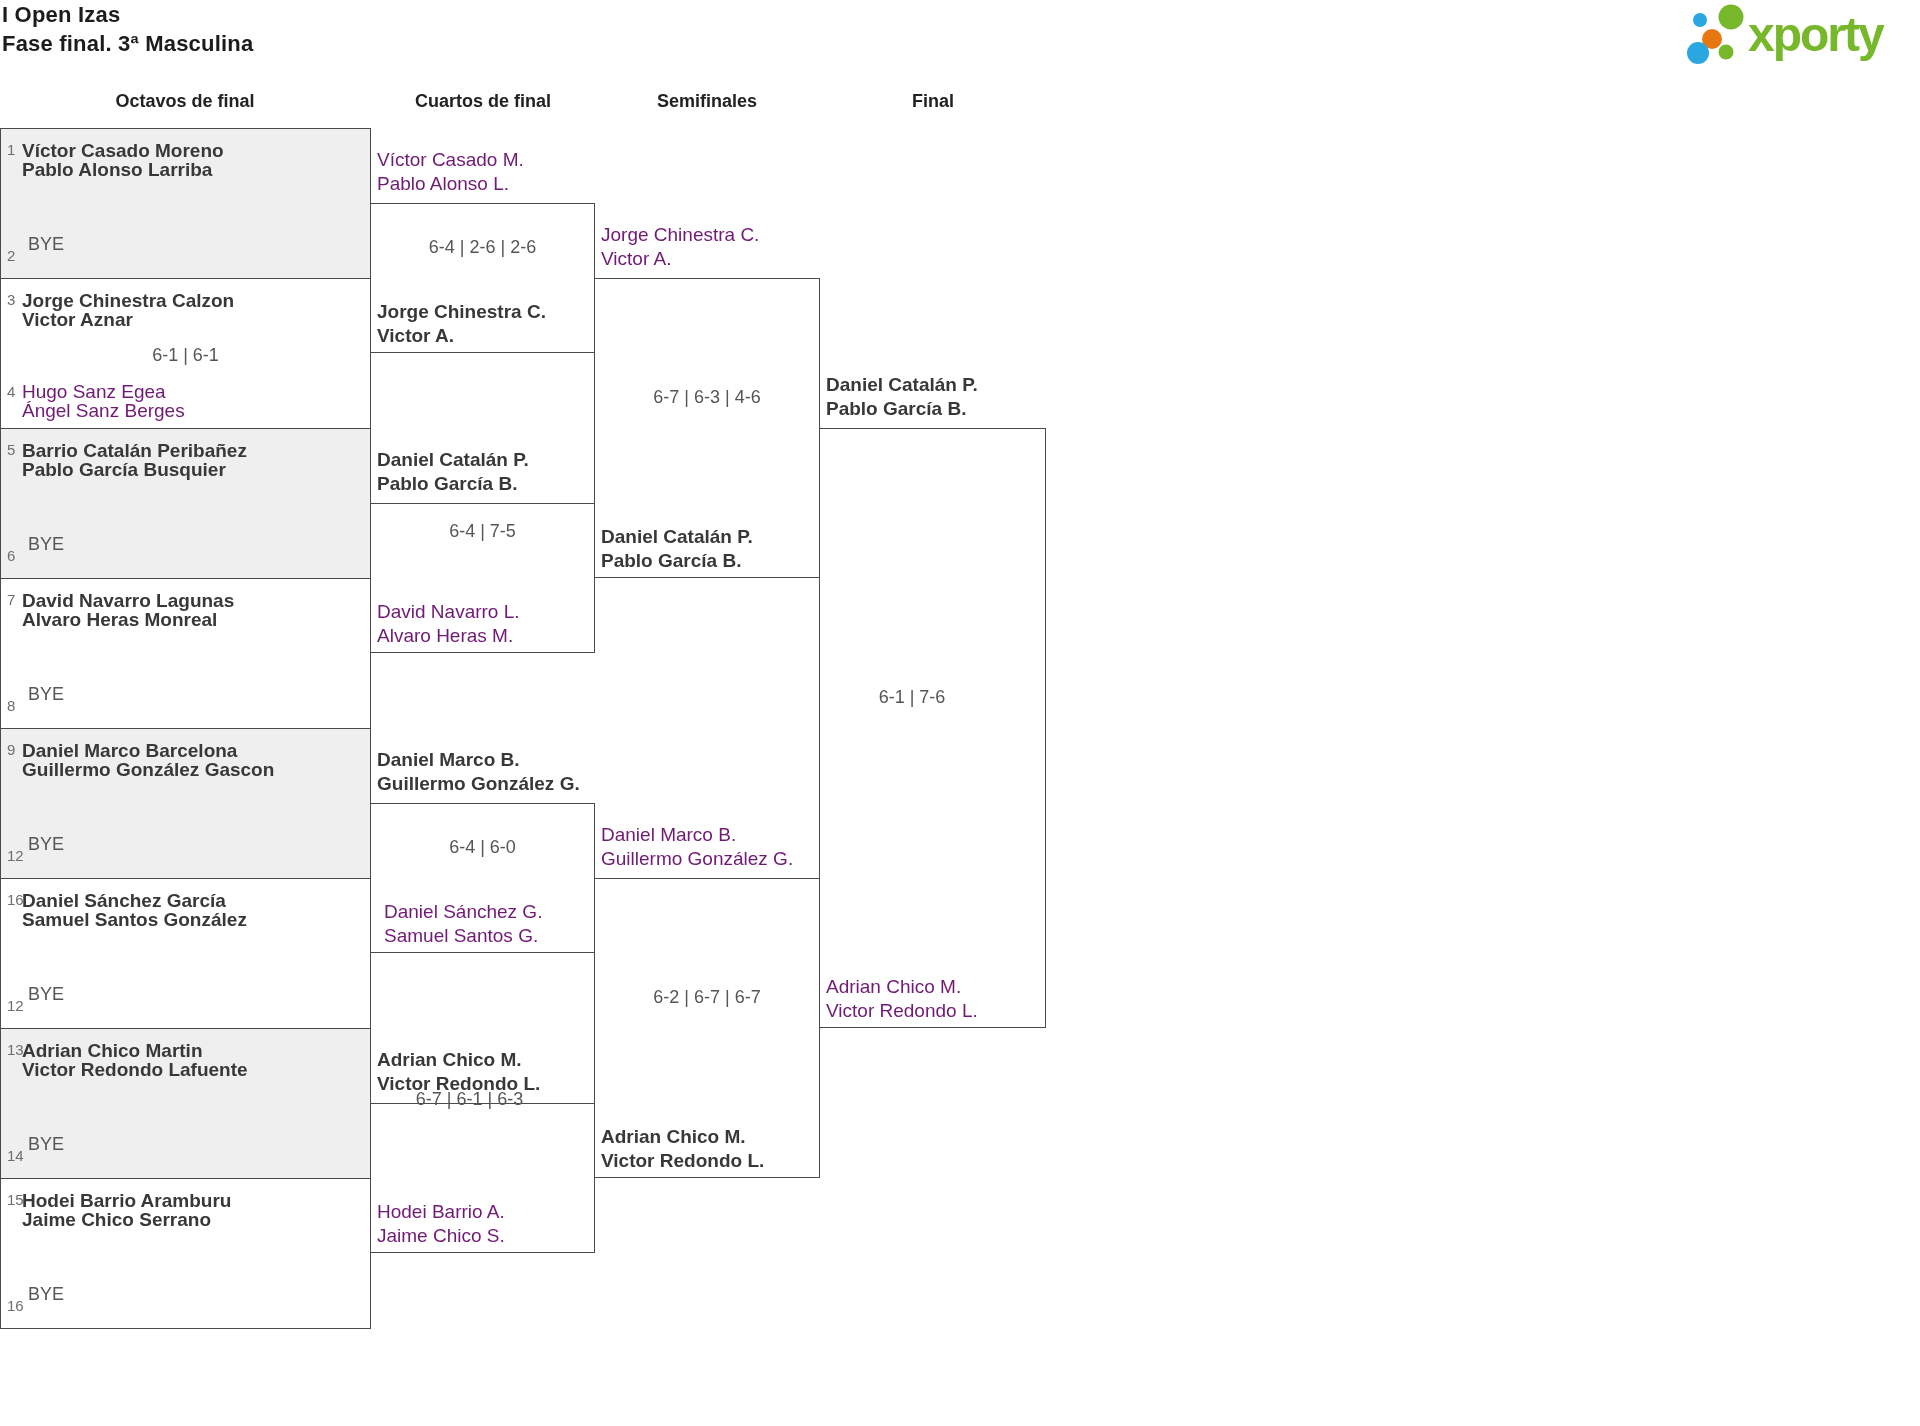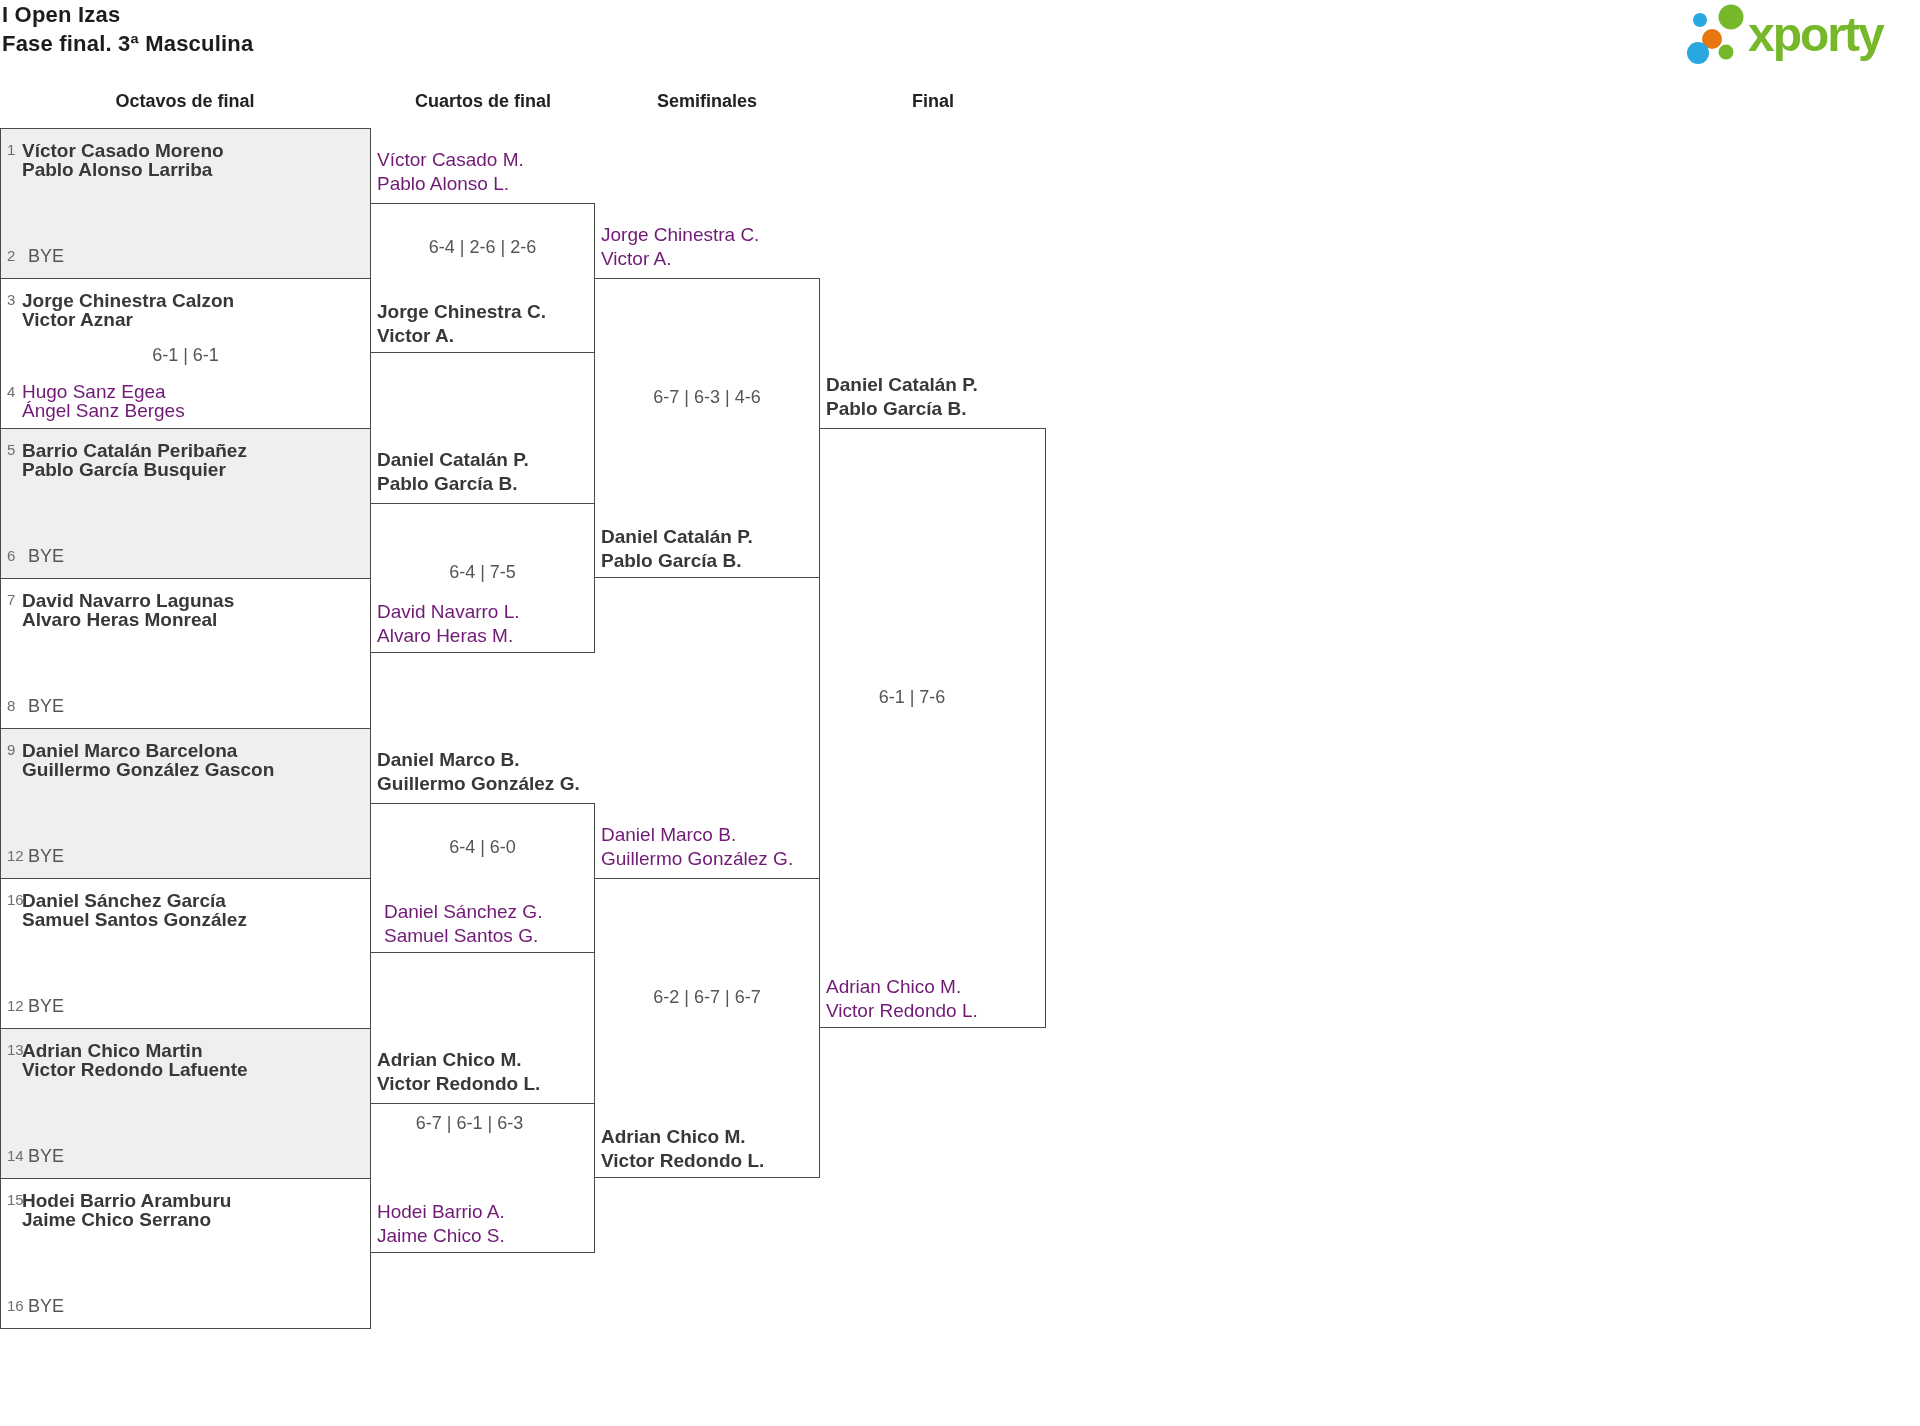--- a/index.html
+++ b/index.html
@@ -15,21 +15,21 @@
   .box{position:absolute;border:1px solid #4a4a4a;background:#fff}
   .box.shade{background:#efefef}
 
   .ln{font-size:19px;line-height:19px;white-space:nowrap}
   .won .ln{font-weight:700;color:#383838}
   .lost .ln{font-weight:400;color:#701a75}
 
   .team{position:absolute;white-space:nowrap}
   .t1{left:21px;top:12px}
   .t2n{left:21px;bottom:8px}
-  .t2b{left:27px;bottom:12px}
+  .t2b{left:27px;bottom:24px}
   .t2b .ln{font-size:18px;color:#555;font-weight:400}
 
   .seed{position:absolute;left:6px;font-size:15px;line-height:18px;color:#6e6e6e}
   .seed.s1{top:12px}
   .seed.s2b{bottom:13px}
   .seed.s2n{bottom:27px}
 
   .score{position:absolute;text-align:center;font-size:18px;line-height:22px;color:#555;white-space:nowrap}
   .m16score{left:0;top:65px;width:100%}
 
@@ -177,41 +177,41 @@
   <div class="score" style="left:370px;top:236px;width:225px">6-4 | 2-6 | 2-6</div>
   <div class="lbl won" style="left:377px;top:300px">
     <div class="ln">Jorge Chinestra C.</div>
     <div class="ln">Victor A.</div>
   </div>
 
   <div class="lbl won" style="left:377px;top:448px">
     <div class="ln">Daniel Catalán P.</div>
     <div class="ln">Pablo García B.</div>
   </div>
-  <div class="score" style="left:370px;top:561px;width:225px">6-4 | 7-5</div>
+  <div class="score" style="left:370px;top:520px;width:225px">6-4 | 7-5</div>
   <div class="lbl lost" style="left:377px;top:600px">
     <div class="ln">David Navarro L.</div>
     <div class="ln">Alvaro Heras M.</div>
   </div>
 
   <div class="lbl won" style="left:377px;top:748px">
     <div class="ln">Daniel Marco B.</div>
     <div class="ln">Guillermo González G.</div>
   </div>
   <div class="score" style="left:370px;top:836px;width:225px">6-4 | 6-0</div>
   <div class="lbl lost" style="left:384px;top:900px">
     <div class="ln">Daniel Sánchez G.</div>
     <div class="ln">Samuel Santos G.</div>
   </div>
 
   <div class="lbl won" style="left:377px;top:1048px">
     <div class="ln">Adrian Chico M.</div>
     <div class="ln">Victor Redondo L.</div>
   </div>
-  <div class="score" style="left:370px;top:1112px;width:199px">6-7 | 6-1 | 6-3</div>
+  <div class="score" style="left:370px;top:1088px;width:199px">6-7 | 6-1 | 6-3</div>
   <div class="lbl lost" style="left:377px;top:1200px">
     <div class="ln">Hodei Barrio A.</div>
     <div class="ln">Jaime Chico S.</div>
   </div>
 
   <div class="lbl lost" style="left:601px;top:223px">
     <div class="ln">Jorge Chinestra C.</div>
     <div class="ln">Victor A.</div>
   </div>
   <div class="score" style="left:594px;top:386px;width:226px">6-7 | 6-3 | 4-6</div>

